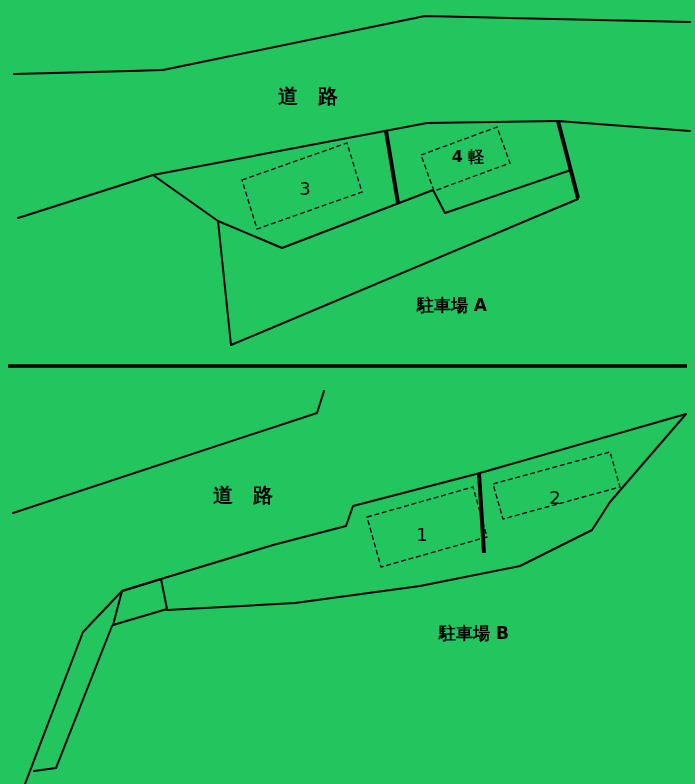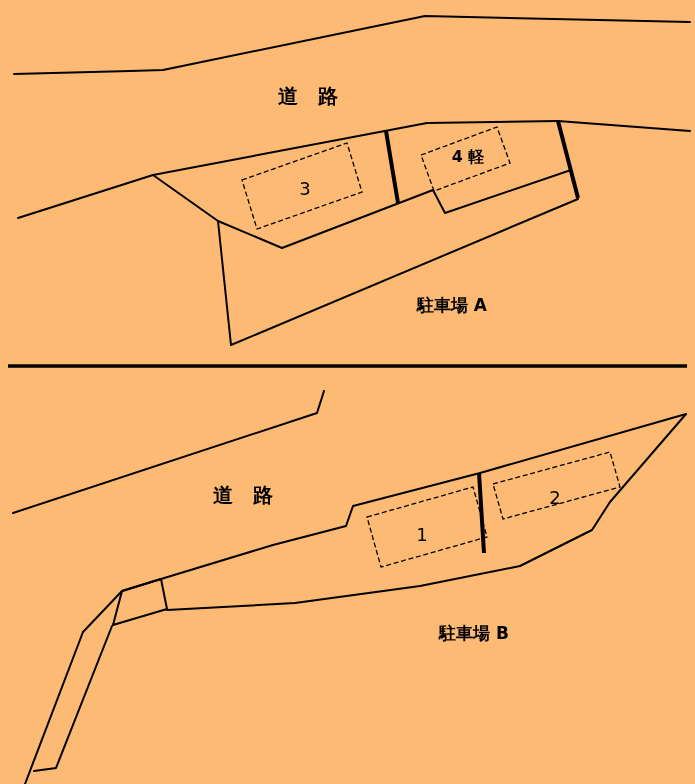--- a/index.html
+++ b/index.html
@@ -1,19 +1,19 @@
 <!DOCTYPE html>
 <html><head>
 <meta charset="utf-8">
 <style>
   html,body{margin:0;padding:0;background:#ffffff;}
   .canvas{
     position:relative;
     width:695px;height:784px;
-    background:#fdba74;
+    background:#22c55e;
     overflow:hidden;
   }
   svg{display:block;}
   .jp-label{
     font-family:"DejaVu Sans","Liberation Sans",sans-serif;
     font-weight:bold;
     fill:#000000;
   }
   .num-label{
     font-family:"DejaVu Sans","Liberation Sans",sans-serif;

